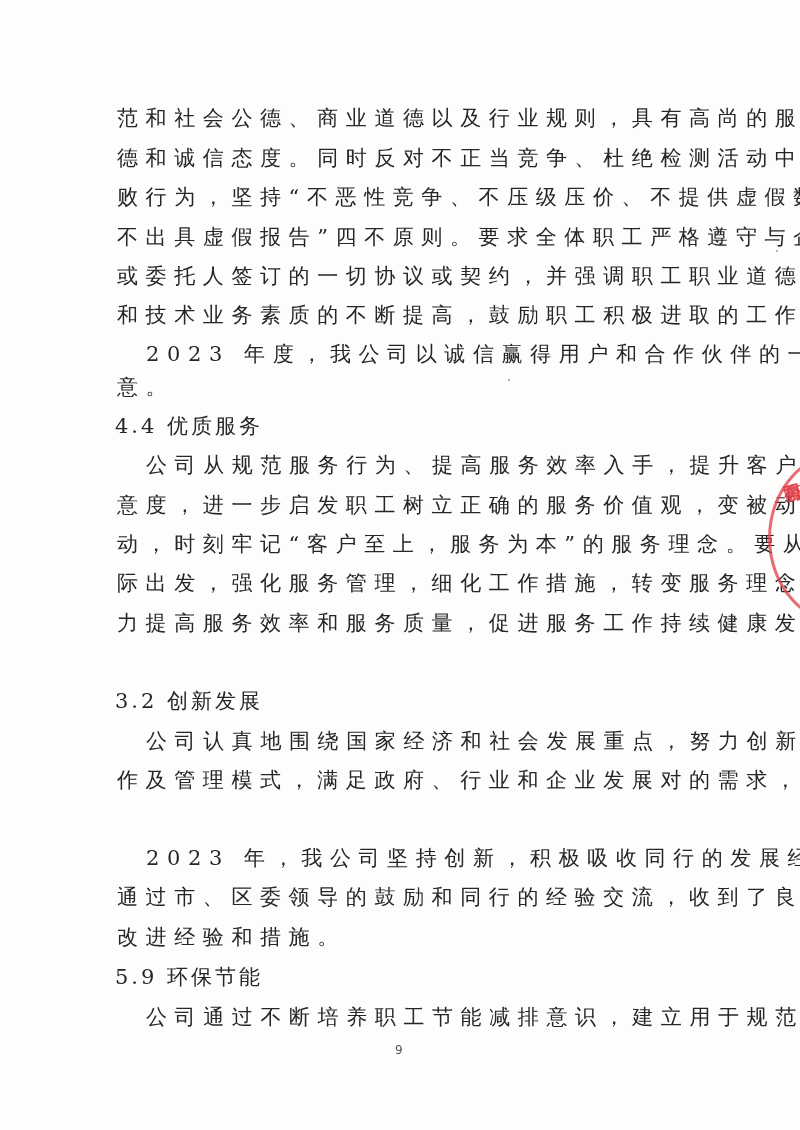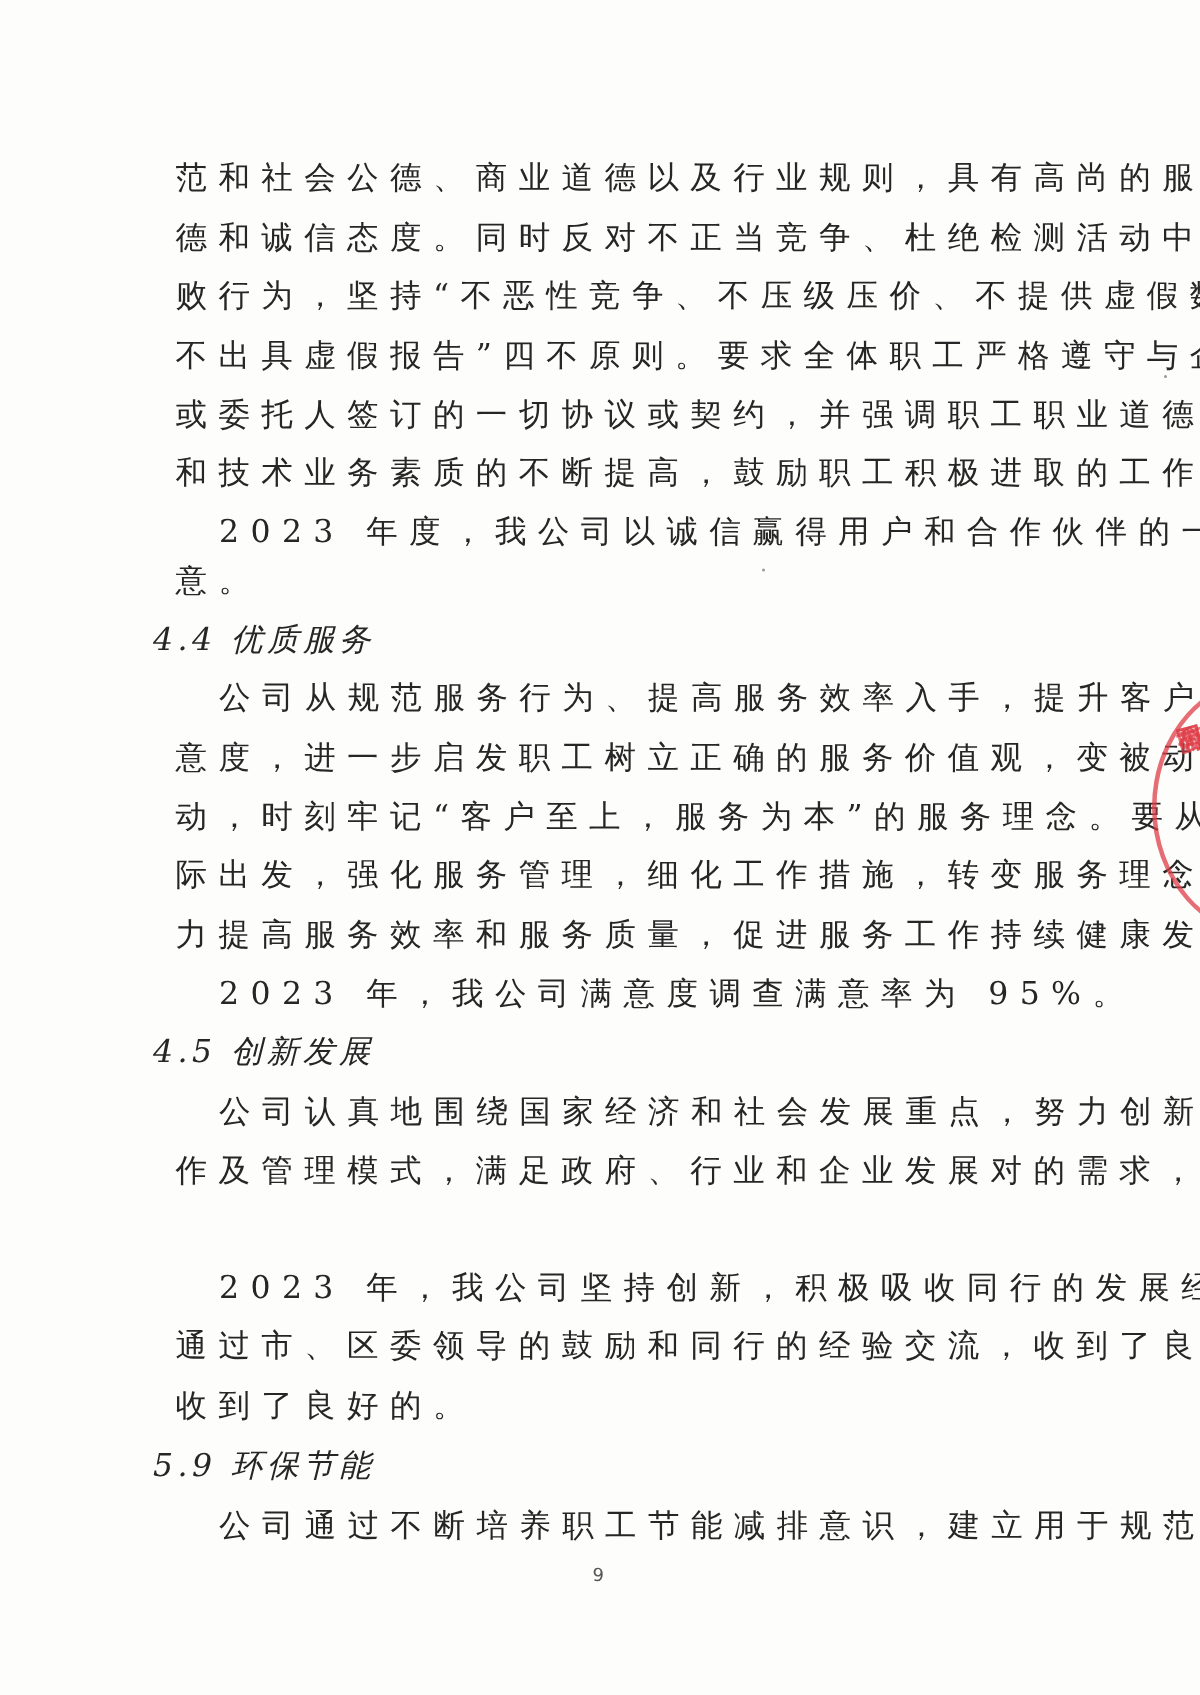--- a/index.html
+++ b/index.html
@@ -8,21 +8,21 @@
       font-family: "DejaVu Serif", "Liberation Serif", serif;
       color: #262626;
     }
     .page { position: absolute; left: 0; top: 0; width: 800px; height: 1130px; }
     .line {
       position: absolute; left: 117px; width: 560px;
       font-size: 21px; line-height: 28px; height: 28px;
       letter-spacing: 7.6px; white-space: nowrap;
     }
     .line.indent { left: 146px; }
-    .line.heading { left: 102px; letter-spacing: 3px; font-style: italic; }
+    .line.heading { left: 115px; letter-spacing: 3px; }
     .page-number {
       position: absolute; left: 395px; top: 1043px; font-size: 12px; color: #555;
       font-family: "DejaVu Sans", sans-serif;
     }
     .seal {
       position: absolute; left: 768px; top: 450px; width: 150px; height: 170px;
       border: 3px solid rgba(222,60,70,0.75); border-radius: 50%;
     }
     .seal-text {
       position: absolute; left: 778px; top: 470px; width: 22px;
@@ -43,27 +43,26 @@
   <div class="line" style="top:262px">或委托人签订的一切协议或契约，并强调职工职业道德修养</div>
   <div class="line" style="top:301px">和技术业务素质的不断提高，鼓励职工积极进取的工作。</div>
   <div class="line indent" style="top:340px">2023 年度，我公司以诚信赢得用户和合作伙伴的一致满</div>
   <div class="line" style="top:373px">意。</div>
   <div class="line heading" style="top:412px">4.4 优质服务</div>
   <div class="line indent" style="top:451px">公司从规范服务行为、提高服务效率入手，提升客户满</div>
   <div class="line" style="top:491px">意度，进一步启发职工树立正确的服务价值观，变被动为主</div>
   <div class="line" style="top:530px">动，时刻牢记“客户至上，服务为本”的服务理念。要从实</div>
   <div class="line" style="top:569px">际出发，强化服务管理，细化工作措施，转变服务理念，努</div>
   <div class="line" style="top:609px">力提高服务效率和服务质量，促进服务工作持续健康发展。</div>
-  <div class="line indent" style="top:648px">2023 年，我公司满意度调查满意率为 95%。</div>
-  <div class="line heading" style="top:687px">4.5 创新发展</div>
+  <div class="line heading" style="top:687px">3.2 创新发展</div>
   <div class="line indent" style="top:727px">公司认真地围绕国家经济和社会发展重点，努力创新工</div>
   <div class="line" style="top:766px">作及管理模式，满足政府、行业和企业发展对的需求，对企</div>
   <div class="line indent" style="top:844px">2023 年，我公司坚持创新，积极吸收同行的发展经验并</div>
   <div class="line" style="top:883px">通过市、区委领导的鼓励和同行的经验交流，收到了良好的</div>
-  <div class="line" style="top:923px">收到了良好的。</div>
+  <div class="line" style="top:923px">改进经验和措施。</div>
   <div class="line heading" style="top:963px">5.9 环保节能</div>
   <div class="line indent" style="top:1003px">公司通过不断培养职工节能减排意识，建立用于规范办</div>
 
   <div class="page-number">9</div>
 
   <div class="seal"></div>
   <div class="seal-text">有限公司</div>
 
   <div class="speck" style="left:508px; top:379px;"></div>
   <div class="speck" style="left:776px; top:250px;"></div>

